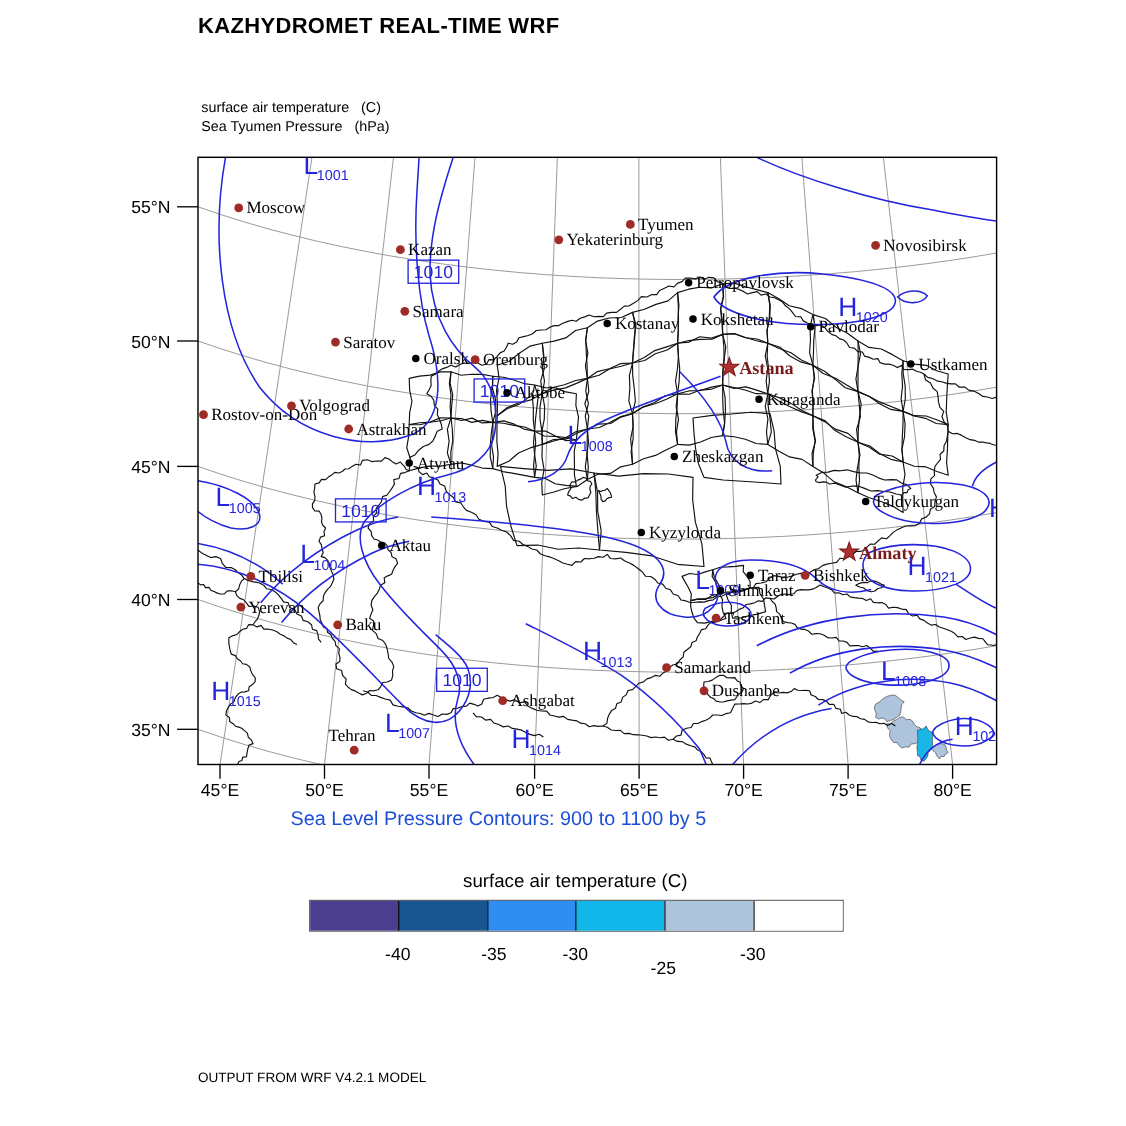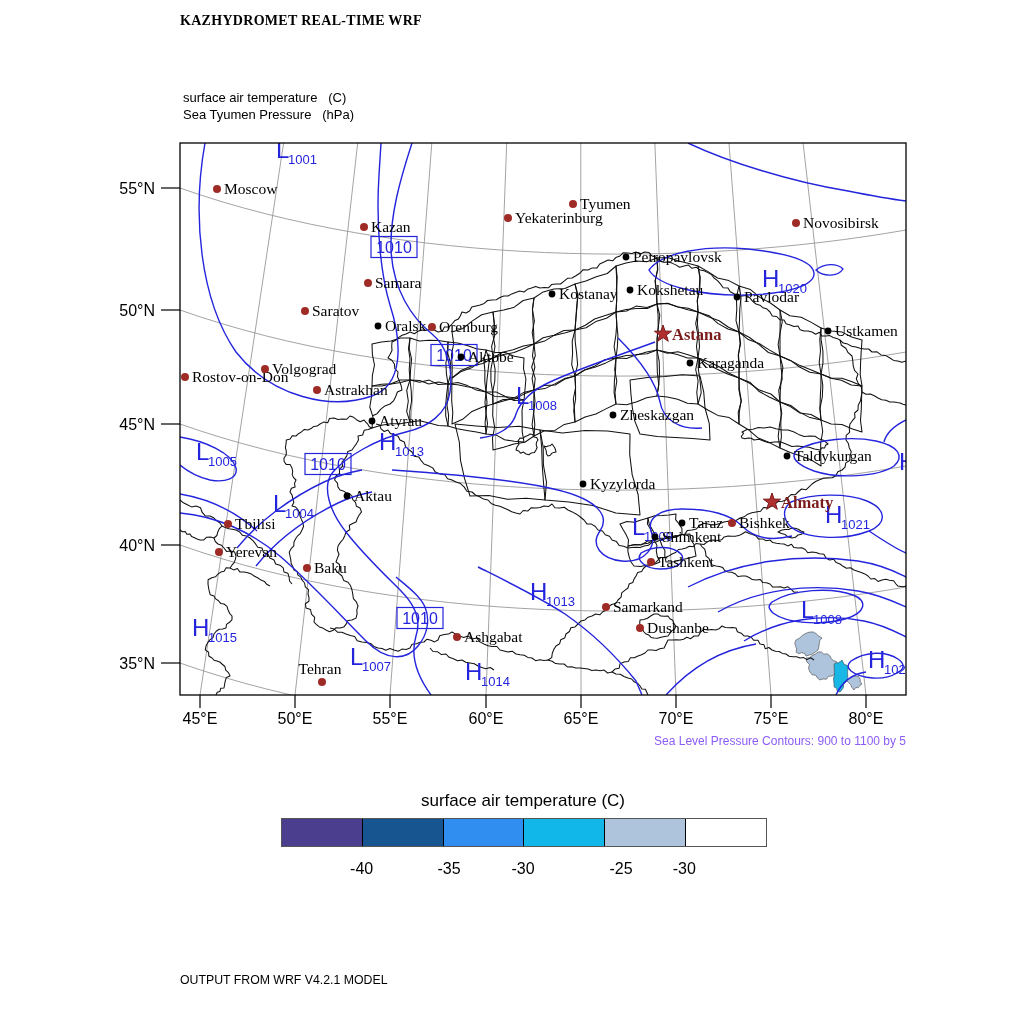--- a/index.html
+++ b/index.html
@@ -1,23 +1,23 @@
 <!DOCTYPE html>
 <html><head>
 <meta charset="utf-8">
 <style>
   html,body{margin:0;padding:0;background:#fff;width:1024px;height:1024px;position:relative;
             font-family:"Liberation Sans","DejaVu Sans",sans-serif;color:#000;overflow:hidden;}
   .abs{position:absolute;}
-  #title{left:180px;top:13px;font-size:14px;font-weight:bold;letter-spacing:.3px;font-family:Liberation Serif, serif;}
+  #title{left:180px;top:13px;font-size:20px;font-weight:bold;letter-spacing:.3px;}
   #initvalid{left:600px;top:12px;width:307px;text-align:right;font-size:12.5px;font-weight:bold;line-height:16px;}
   #fields{left:183px;top:90px;font-size:13px;line-height:16.5px;}
   #fields div{white-space:pre;}
   #map-wrap{left:0;top:0;width:1024px;height:780px;}
-  #caption{left:0;top:734px;width:906px;text-align:right;font-size:12px;color:#8b5cf6;}
+  #caption{left:0;top:734px;width:906px;text-align:center;font-size:18px;color:#1d4ed8;}
   #cbar-title{left:281px;top:791px;width:484px;text-align:center;font-size:17px;}
   #cbar{left:281px;top:818px;width:484px;height:27px;display:flex;border:1px solid #555;box-sizing:content-box;}
   #cbar .seg{flex:1;}
   #cbar .seg + .seg{border-left:1px solid #000;}
   #cbar-ticks{left:281px;top:860px;width:484px;height:20px;font-size:16px;}
   #cbar-ticks span{position:absolute;transform:translateX(-50%);}
   #footer{left:180px;top:972px;font-size:12.3px;font-weight:normal;line-height:16px;}
 </style>
 </head>
 <body>
@@ -294,19 +294,19 @@
     <div class="seg" style="background: rgb(23, 85, 145);"></div>
     <div class="seg" style="background: rgb(47, 142, 240);"></div>
     <div class="seg" style="background: rgb(16, 183, 232);"></div>
     <div class="seg" style="background: rgb(174, 195, 220);"></div>
     <div class="seg" style="background: rgb(255, 255, 255);"></div>
   </div>
 <div class="abs" id="cbar-ticks">
     <span style="left: 80.6667px;">-40</span>
     <span style="left: 168px;">-35</span>
     <span style="left: 242px;">-30</span>
-    <span style="left: 340px;">-25</span>
+    <span style="left: 322px; margin-top: 12px;">-25</span>
     <span style="left: 403.333px;">-30</span>
   </div>
 
 <div class="abs" id="footer">
   <div>OUTPUT FROM WRF V4.2.1 MODEL</div>
 </div>
 
 </body></html>

